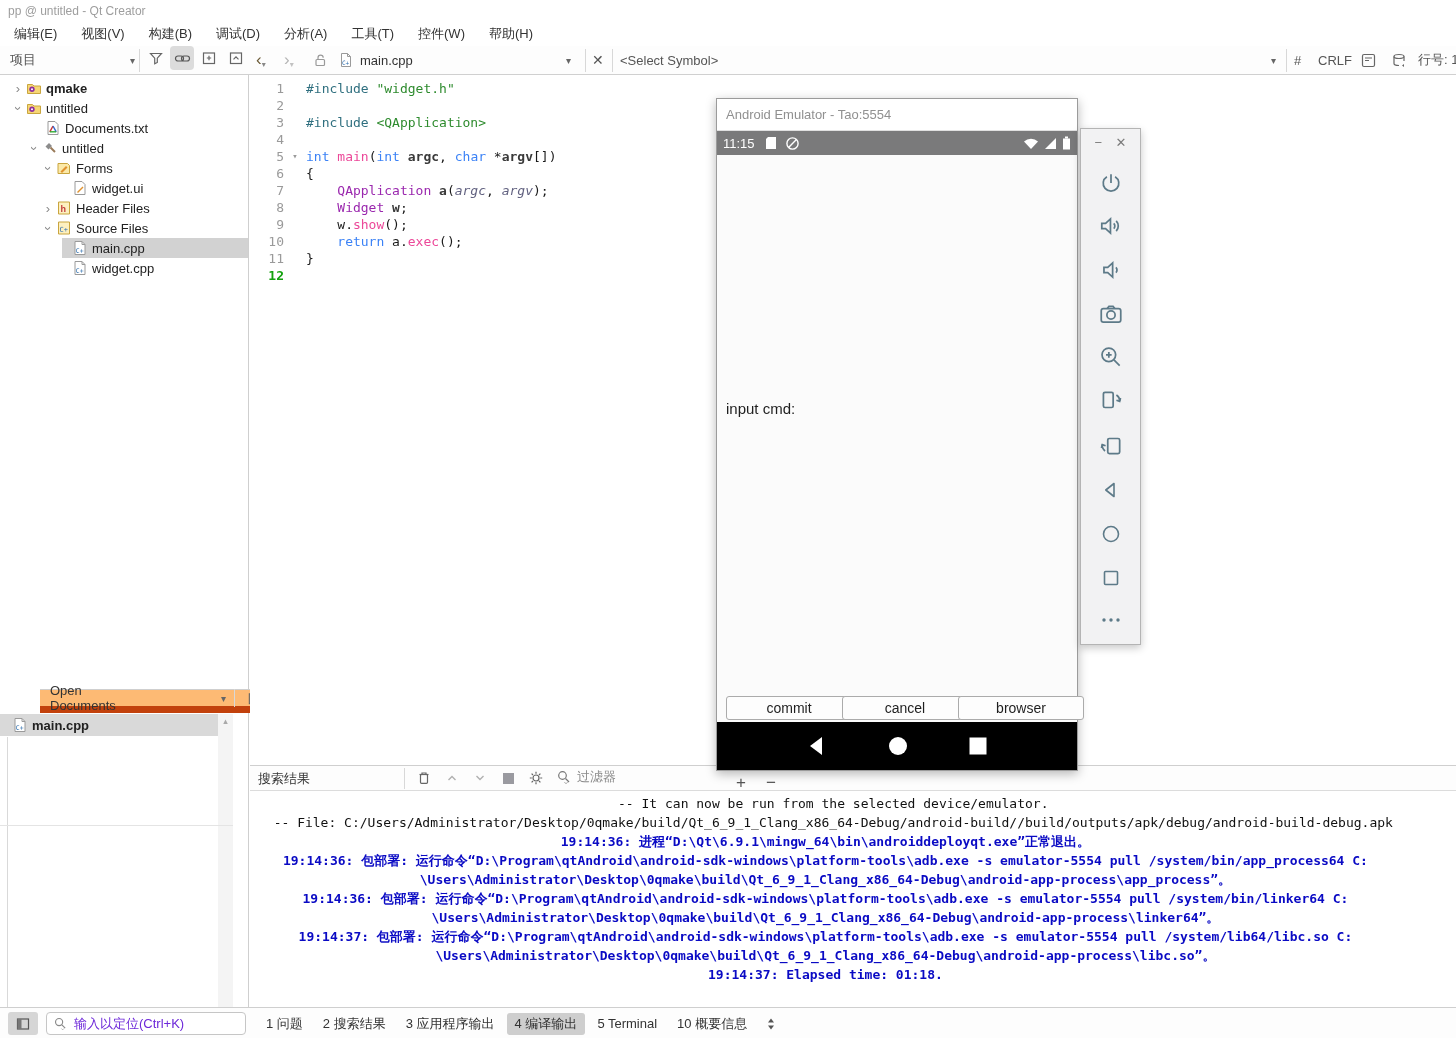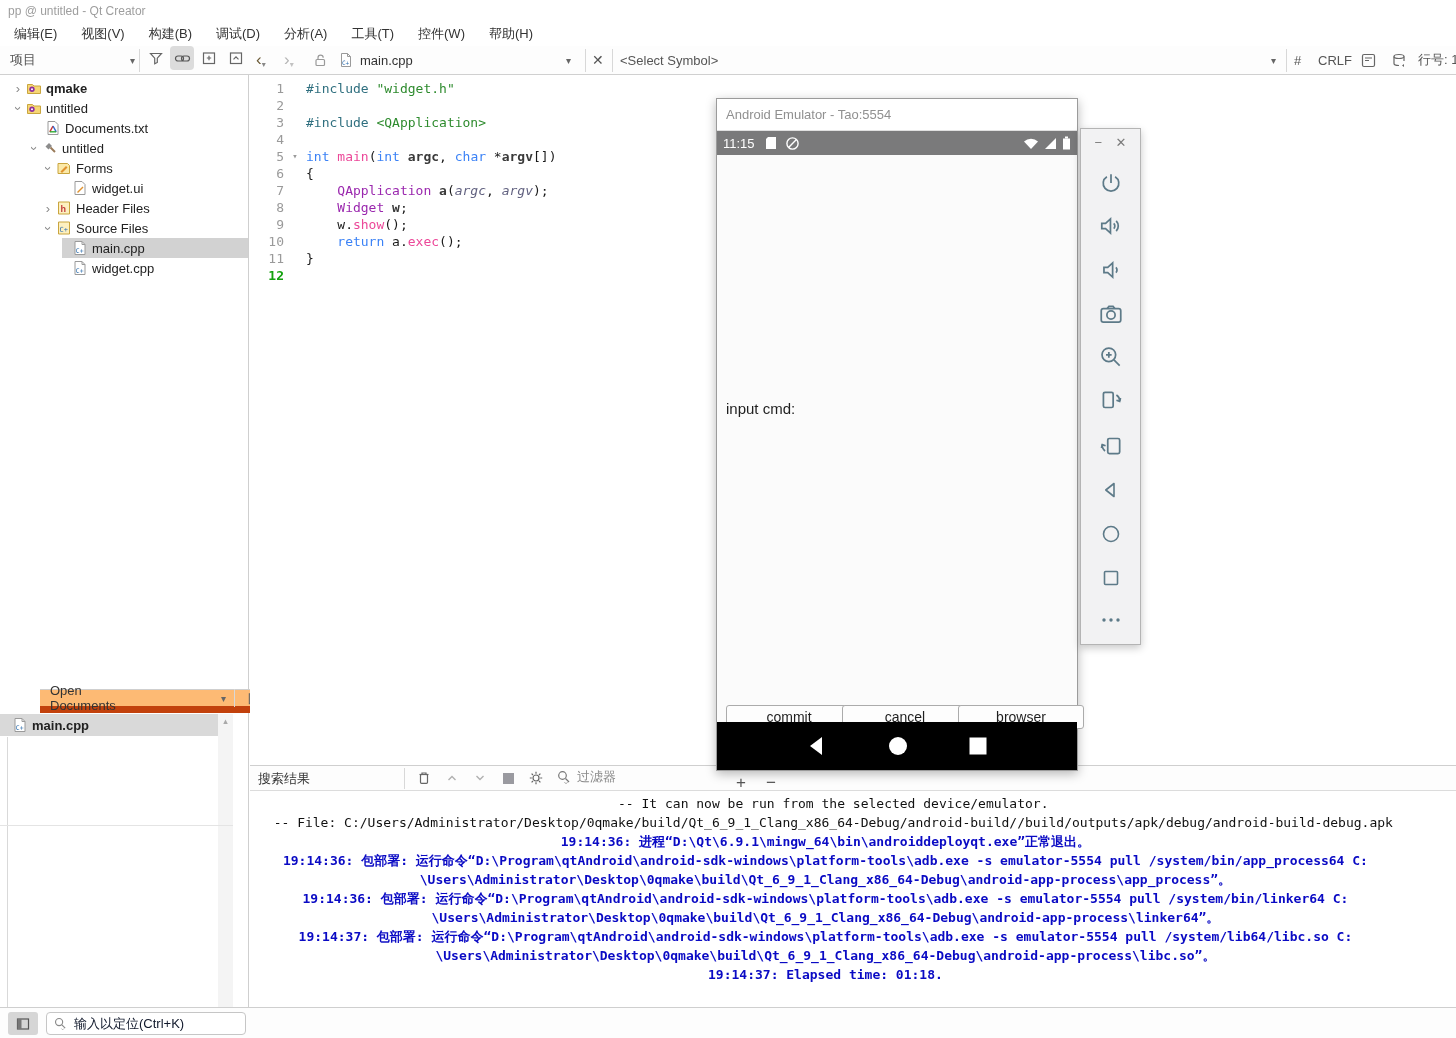--- a/index.html
+++ b/index.html
@@ -63,36 +63,36 @@
   .out-log { position:absolute; left:8px; top:28px; font-family:"DejaVu Sans Mono", monospace; font-size:13px; white-space:pre; }
   .log-line { height:19px; line-height:19px;text-align:center; }
   .log-line.k { color:#111; }
   .log-line.b { color:#0a0ac4; font-weight:bold; }
   .filter-box { position:absolute; left:306px; top:2px; display:flex; align-items:center; color:#8a8a8a; font-size:13px; }
   .zoomtxt { position:absolute; top:0; font-size:17px; color:#555; }
 
   
   .statusbar { position:absolute; left:0; top:1007px; width:1456px; height:31px; background:#fdfdfd; border-top:1px solid #cfcfcf; }
   .toggle-btn { position:absolute; left:8px; top:4px; width:30px; height:23px; background:#d6d6d6; border-radius:3px; display:flex; align-items:center; justify-content:center; }
-  .locator { position:absolute; left:46px; top:4px; width:200px; height:23px; background:#fff; border:1px solid #c6c6c6; border-radius:4px; display:flex; align-items:center; padding:0 6px; color:#0f172a; font-size:13px; }
+  .locator { position:absolute; left:46px; top:4px; width:200px; height:23px; background:#fff; border:1px solid #c6c6c6; border-radius:4px; display:flex; align-items:center; padding:0 6px; color:#6d28d9; font-size:13px; }
   .panes { position:absolute; left:258px; top:4px; height:23px; display:flex; align-items:center; gap:4px; }
   .pane-btn { font-size:13px; color:#333; padding:2px 8px; border-radius:3px; white-space:nowrap; }
   .pane-btn.active { background:#cecece; }
 
   
   .emu { position:absolute; left:716px; top:98px; width:362px; height:673px; background:#fff; border:1px solid #9b9b9b; box-shadow:0 3px 10px rgba(0,0,0,.28); }
   .emu-titlebar { position:absolute; left:0; top:0; width:100%; height:32px; background:#fff; border-bottom:1px solid #e0e0e0; color:#909090; font-size:13px; line-height:32px; padding-left:9px; }
   .emu-status { position:absolute; left:0; top:32px; width:100%; height:24px; background:#7a7a7b; display:flex; align-items:center; color:#fff; font-size:13px; padding:0 6px; }
   .emu-screen { position:absolute; left:0; top:56px; width:100%; height:567px; background:#fbfbfb; }
   .emu-prompt { position:absolute; left:9px; top:245px; font-size:15px; color:#1f1f1f; }
   .emu-open-row { position:absolute; left:0; top:503px; width:100%; height:26px; }
   .emu-open-label { position:absolute; left:8px; top:4px; font-size:15px; color:#1f1f1f; }
   .emu-input { position:absolute; left:44px; top:1px; width:306px; height:24px; background:#fff; border:2px solid #a8c7e7; outline:none; font-size:14px; padding:0 4px; }
   .emu-btn-row { position:absolute; left:0; top:533px; width:100%; height:26px; }
-  .emu-btn { position:absolute; top:17px; width:126px; height:24px; background:#fdfdfd; border:1px solid #ababab; border-radius:3px; font-size:14px; color:#1f1f1f; font-family:"Liberation Sans",sans-serif; }
+  .emu-btn { position:absolute; top:8px; width:126px; height:24px; background:#fdfdfd; border:1px solid #ababab; border-radius:3px; font-size:14px; color:#1f1f1f; font-family:"Liberation Sans",sans-serif; }
   .emu-nav { position:absolute; left:0; top:623px; width:100%; height:48px; background:#000; display:flex; align-items:center; justify-content:space-around; padding:0 60px; }
 
   .emu-panel { position:absolute; left:1080px; top:128px; width:61px; height:517px; background:#f2f2f3; border:1px solid #b4b4b4; box-shadow:0 3px 8px rgba(0,0,0,.22); }
   .emu-panel .winbtns { position:absolute; left:0; top:6px; width:100%; display:flex; justify-content:space-evenly; color:#7b7b7b; font-size:13px; }
   .emu-tool { position:absolute; left:50%; transform:translate(-50%,-50%); }
 
   svg { display:block; }
 </style>
 </head>
 <body>
@@ -431,20 +431,34 @@
       <span>
           <svg width="15" height="15" viewBox="0 0 16 16">
             <circle cx="6.5" cy="6.5" r="3.8" fill="none" stroke="#888" stroke-width="1.2"></circle>
             <path d="M9.5 9.5 13 13" stroke="#888" stroke-width="1.2"></path>
             <path d="M9 13.4l1.3 1.3 1.3-1.3" fill="none" stroke="#aaa" stroke-width="1"></path>
           </svg>
         </span>
       <span style="margin-left:6px;">输入以定位(Ctrl+K)</span>
     </div>
 
+    <div class="panes">
+      <span class="pane-btn">1 问题</span>
+      <span class="pane-btn">2 搜索结果</span>
+      <span class="pane-btn">3 应用程序输出</span>
+      <span class="pane-btn active">4 编译输出</span>
+      <span class="pane-btn">5 Terminal</span>
+      <span class="pane-btn">10 概要信息</span>
+      <span class="icon-btn">
+          <svg width="14" height="16" viewBox="0 0 14 16">
+            <path d="M7 2.5 10 6.5H4z" fill="#555"></path>
+            <path d="M7 13.5 4 9.5h6z" fill="#555"></path>
+          </svg>
+        </span>
+    </div>
   </div>
 
   <div class="emu">
     <div class="emu-titlebar">Android Emulator - Tao:5554</div>
     <div class="emu-status">
       <span>11:15</span>
       <span style="margin-left:10px;">
           <svg width="12" height="14" viewBox="0 0 12 14">
             <path d="M3 1h8v12H1V3z" fill="#fff"></path>
           </svg>

